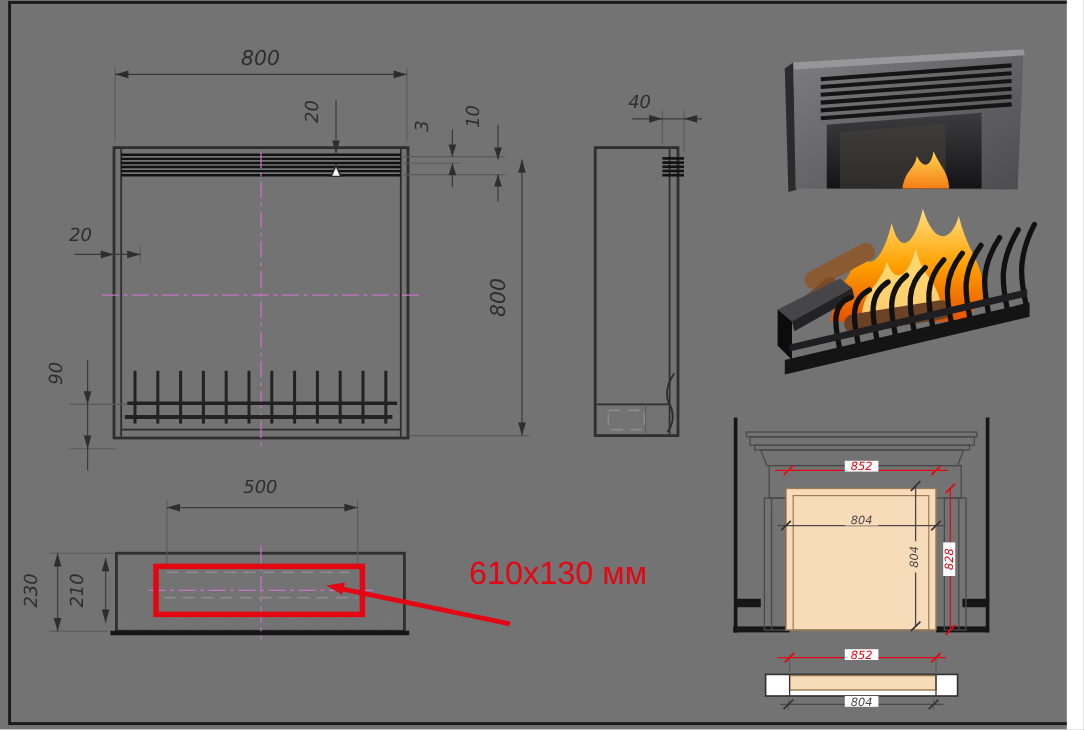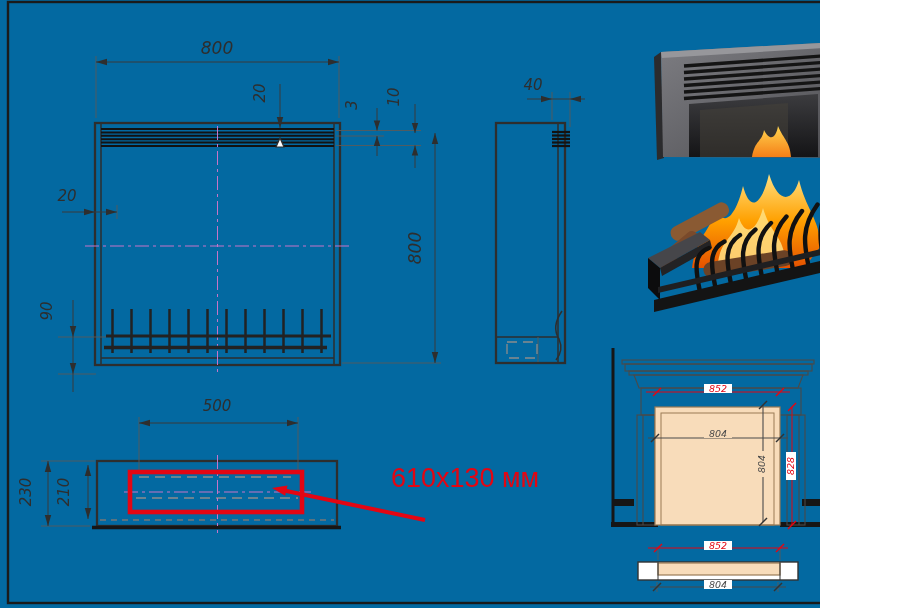--- a/index.html
+++ b/index.html
@@ -1,16 +1,16 @@
 <!DOCTYPE html>
 <html><head>
 <meta charset="utf-8">
 <style>
   html,body{margin:0;padding:0;background:#ffffff;}
-  .stage{position:relative;width:820px;height:608px;background:#0369a1;overflow:hidden;
+  .stage{position:relative;width:889px;height:608px;background:#737373;overflow:hidden;
          font-family:"DejaVu Sans",sans-serif;}
   svg{display:block;}
   .ln  {stroke:#2e2e2e;stroke-width:1.5;fill:none;}
   .ln2 {stroke:#2e2e2e;stroke-width:2.3;fill:none;}
   .thin{stroke:#5a5a5a;stroke-width:0.9;fill:none;}
   .dimln{stroke:#3a3a3a;stroke-width:1;fill:none;}
   .arr {fill:#2e2e2e;stroke:none;}
   .cl  {stroke:#c874c8;stroke-width:1;fill:none;stroke-dasharray:14 4 3 4;}
   .hid {stroke:#8c8c8c;stroke-width:1.3;fill:none;stroke-dasharray:10 6;}
   .hid2{stroke:#777;stroke-width:1.4;fill:none;stroke-dasharray:6 5;}

